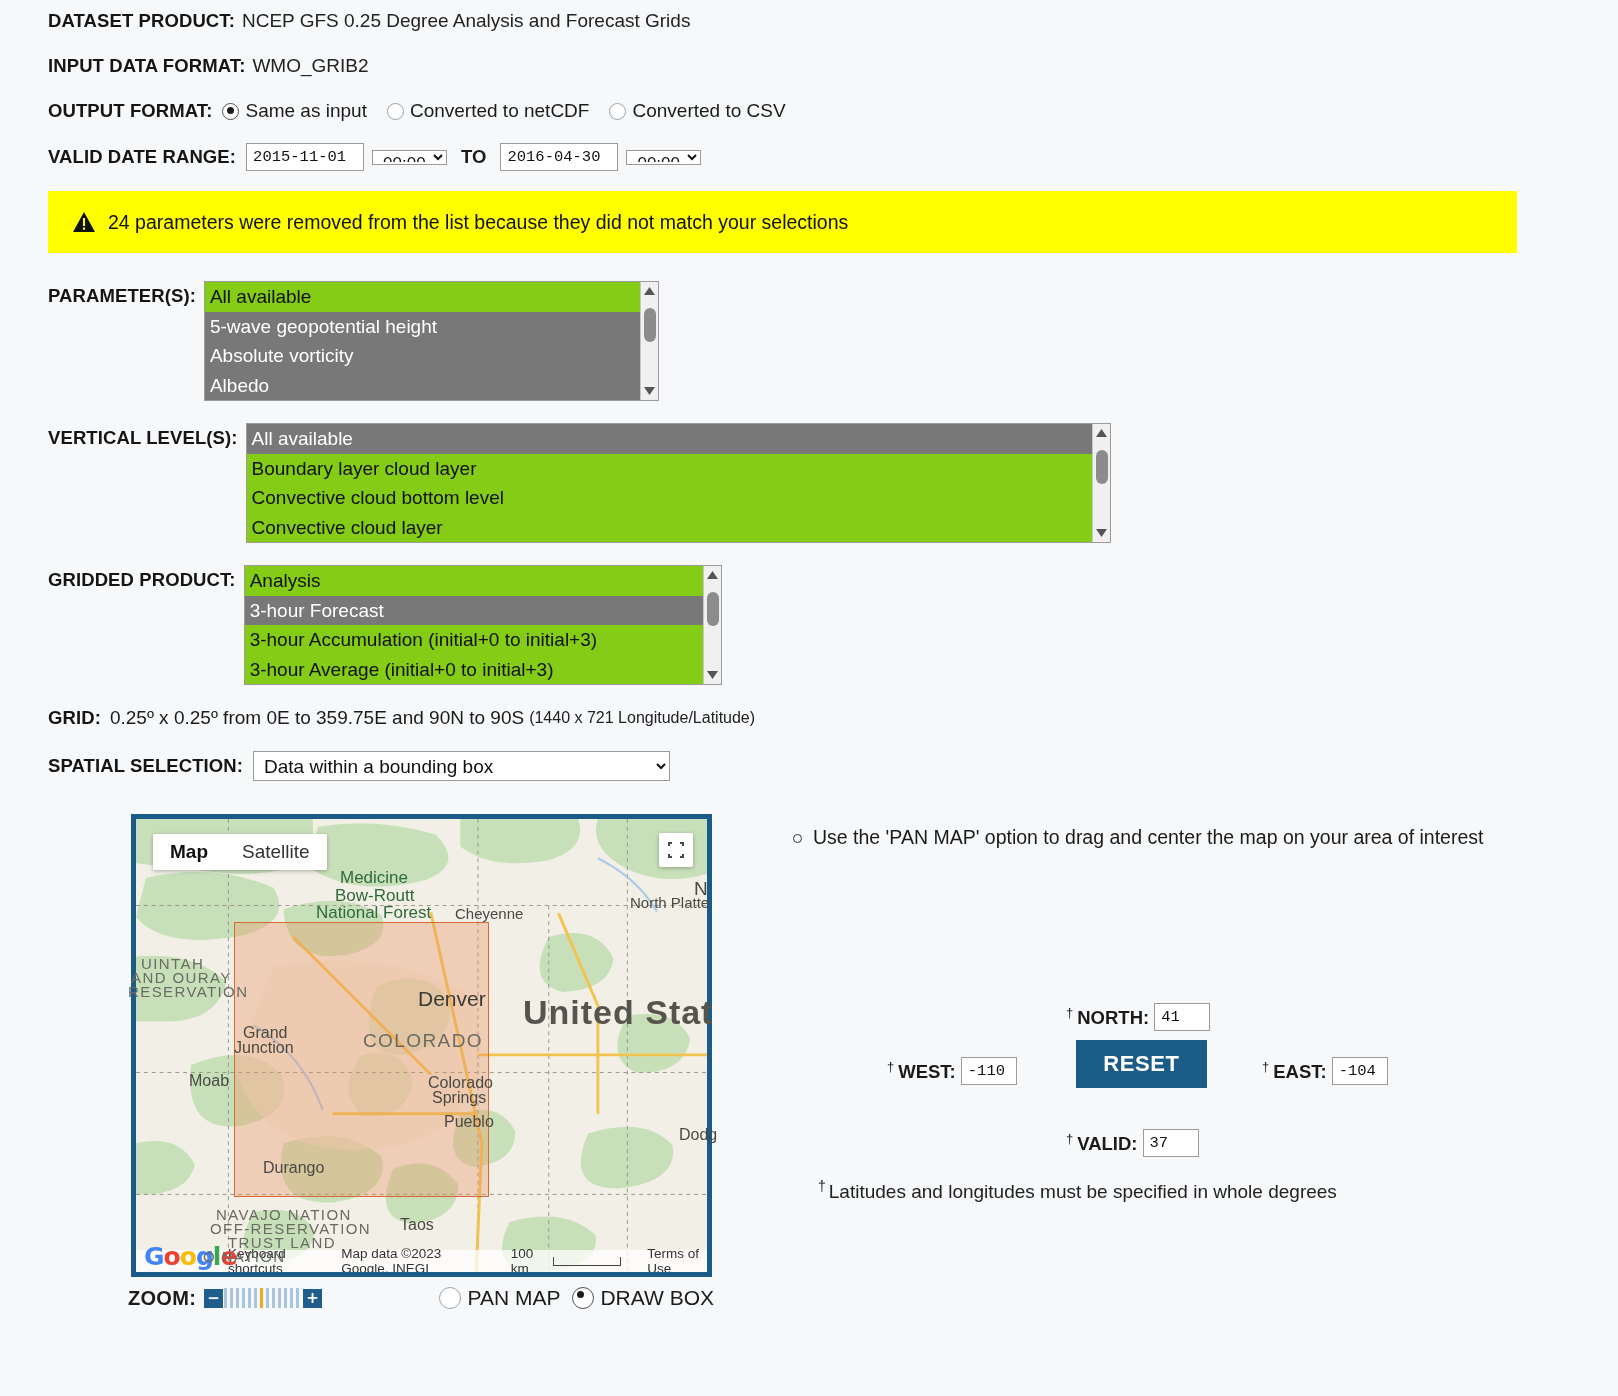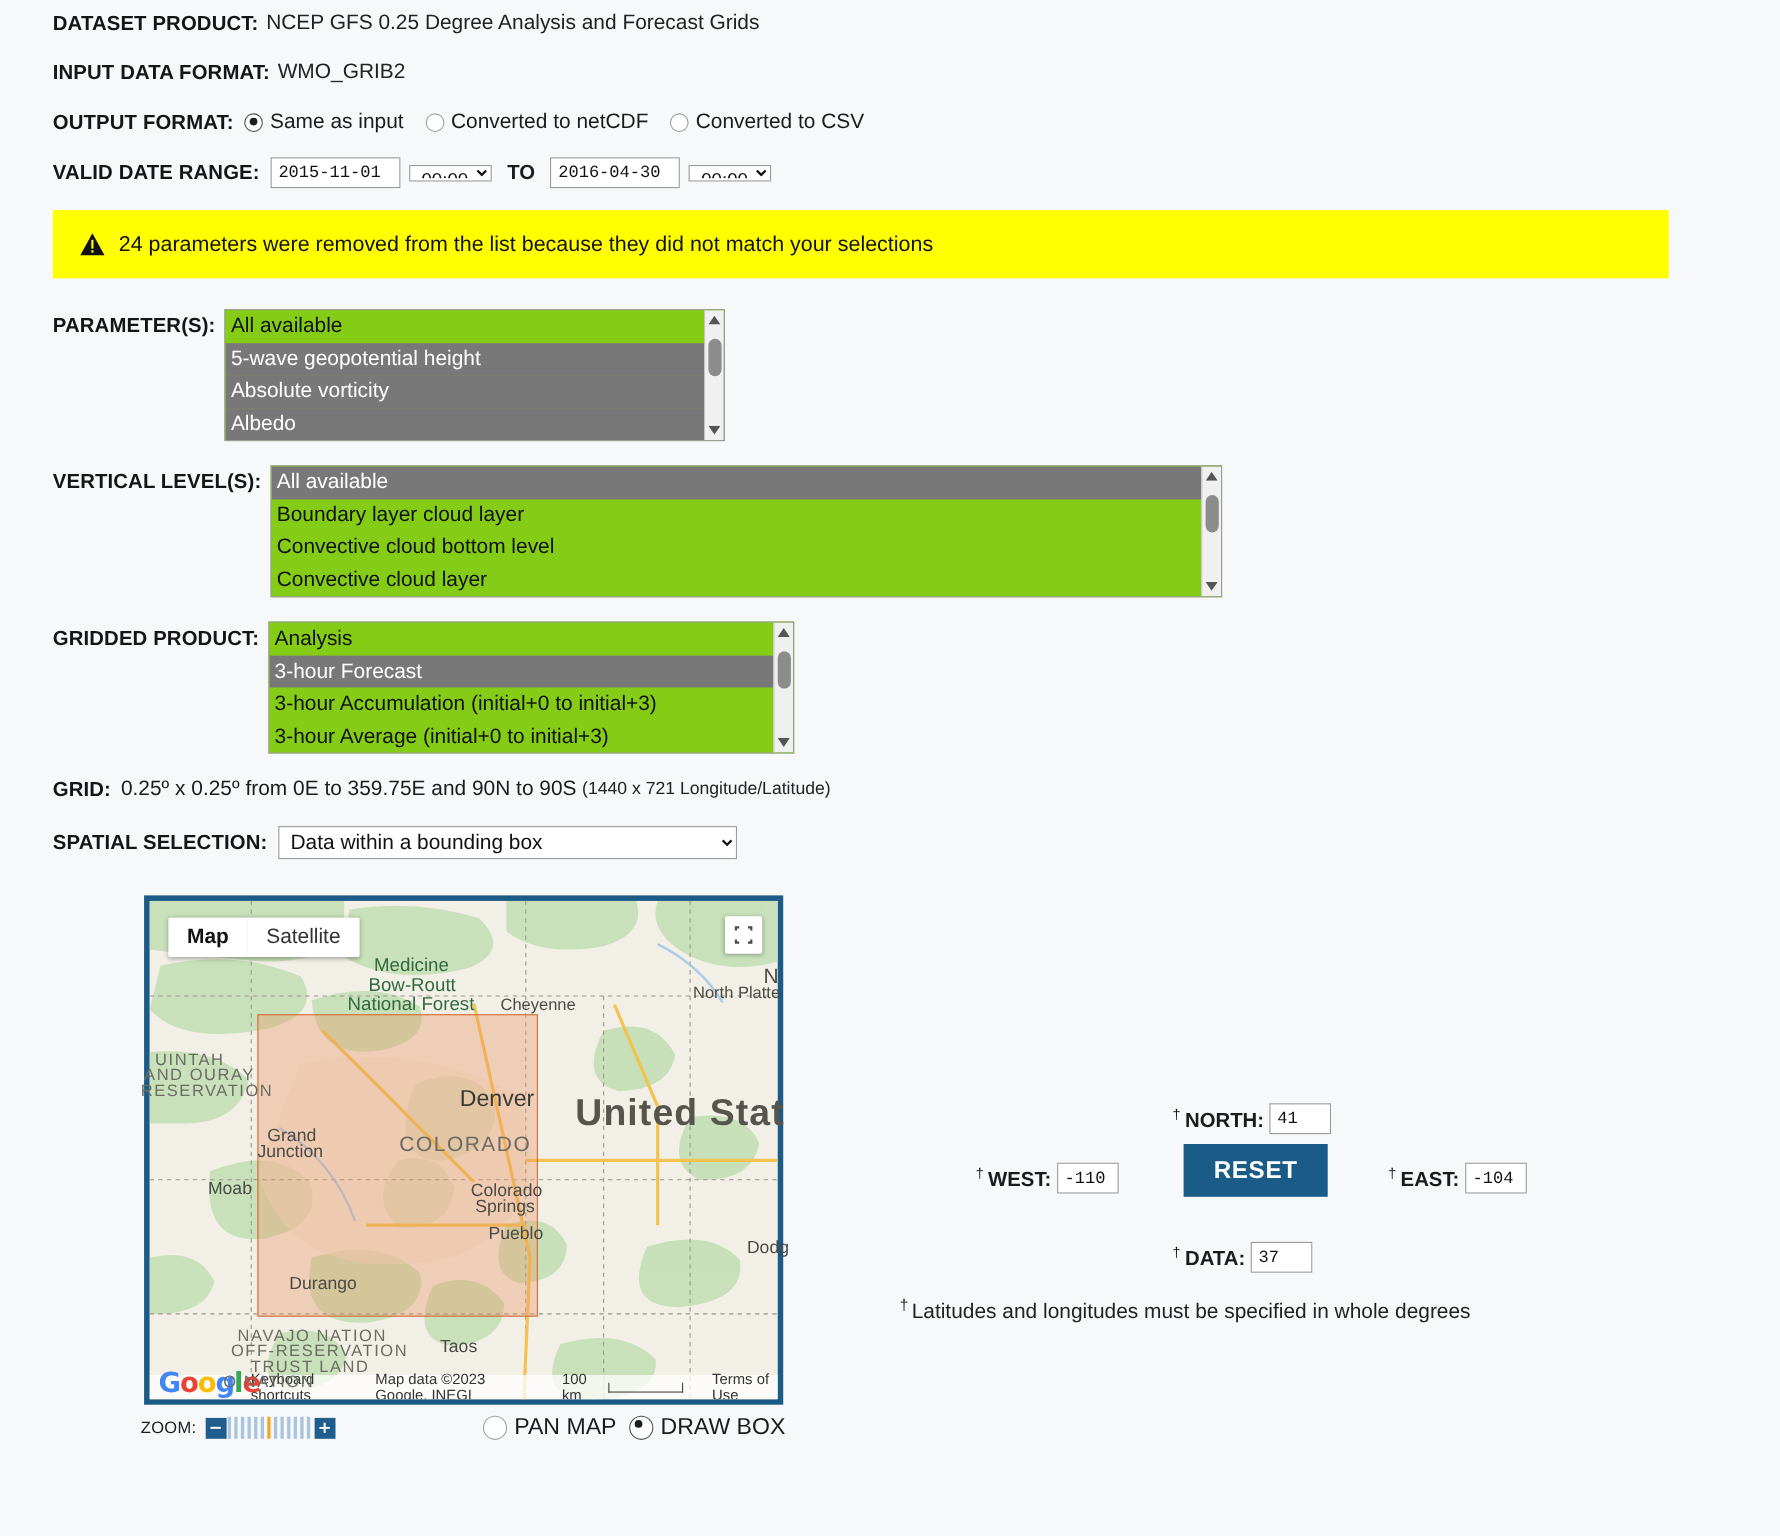--- a/index.html
+++ b/index.html
@@ -122,21 +122,21 @@
   .bbox-sel {
     position:absolute; border:1.6px solid #d56a35;
     background:rgba(236,146,96,.35);
   }
 
   
   .zoomrow {
     position:absolute; left:128px; top:1282px; width:586px; height:32px;
     display:flex; align-items:center;
   }
-  .zlbl { font-weight:400; font-size:15px; letter-spacing:.3px; }
+  .zlbl { font-weight:700; font-size:20px; letter-spacing:.3px; }
   .zbtn {
     width:19px; height:19px; background:#1f5e8c; color:#fff;
     display:inline-flex; align-items:center; justify-content:center;
     font-size:15px; font-weight:700; line-height:1; margin:0 1px;
     font-family:"DejaVu Sans", sans-serif;
   }
   .zticks { display:flex; align-items:center; height:20px; }
   .ztick { width:3px; height:20px; background:#a9c4dc; margin-right:3px; }
   .ztick.on { background:#f5a623; }
   .pan-draw { margin-left:auto; display:flex; align-items:flex-end; gap:12px; }
@@ -449,20 +449,21 @@
     </span>
     <span class="radio-opt" style="margin-right:0;">
       <span class="radio checked" style="width:22px;height:22px;"></span>
       <span class="radio-lbl">DRAW BOX</span>
     </span>
   </span>
 </div>
 
 <div class="instructions">
   <ul class="ins">
+    <li>Use the 'PAN MAP' option to drag and center the map on your area of interest</li>
   </ul>
 </div>
 
 <div class="bbox-grid">
 
   <div class="bb-cell" style="left:287px; top:13px;">
     <span class="bb-lbl"><span class="dag">†</span><span>NORTH:</span></span>
     <input class="txt bb-in" style="margin-left: 5px;" value="41">
   </div>
 
@@ -472,20 +473,20 @@
   </div>
 
   <button class="reset-btn">RESET</button>
 
   <div class="bb-cell" style="left:483px; top:67px;">
     <span class="bb-lbl"><span class="dag">†</span><span>EAST:</span></span>
     <input class="txt bb-in" style="margin-left: 5px;" value="-104">
   </div>
 
   <div class="bb-cell" style="left:287px; top:139px;">
-    <span class="bb-lbl"><span class="dag">†</span><span>DATA:</span></span>
+    <span class="bb-lbl"><span class="dag">†</span><span>VALID:</span></span>
     <input class="txt bb-in" style="margin-left: 5px;" value="37">
   </div>
 </div>
 
 <div class="footnote">
   <span class="dg">†</span><span>Latitudes and longitudes must be specified in whole degrees</span>
 </div>
 
 </body></html>

